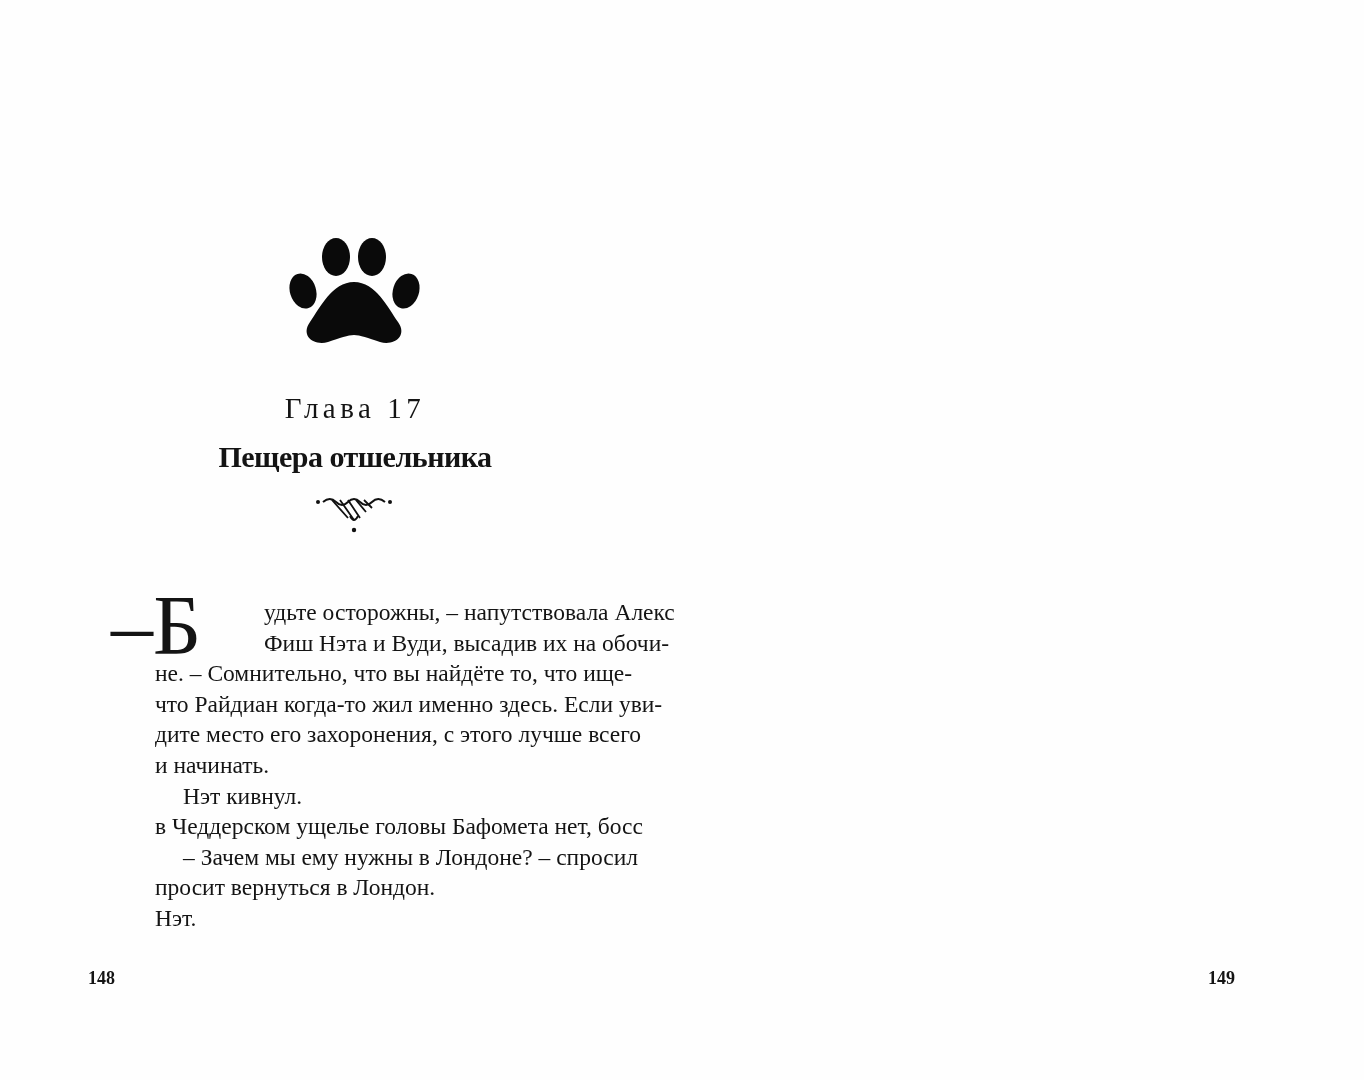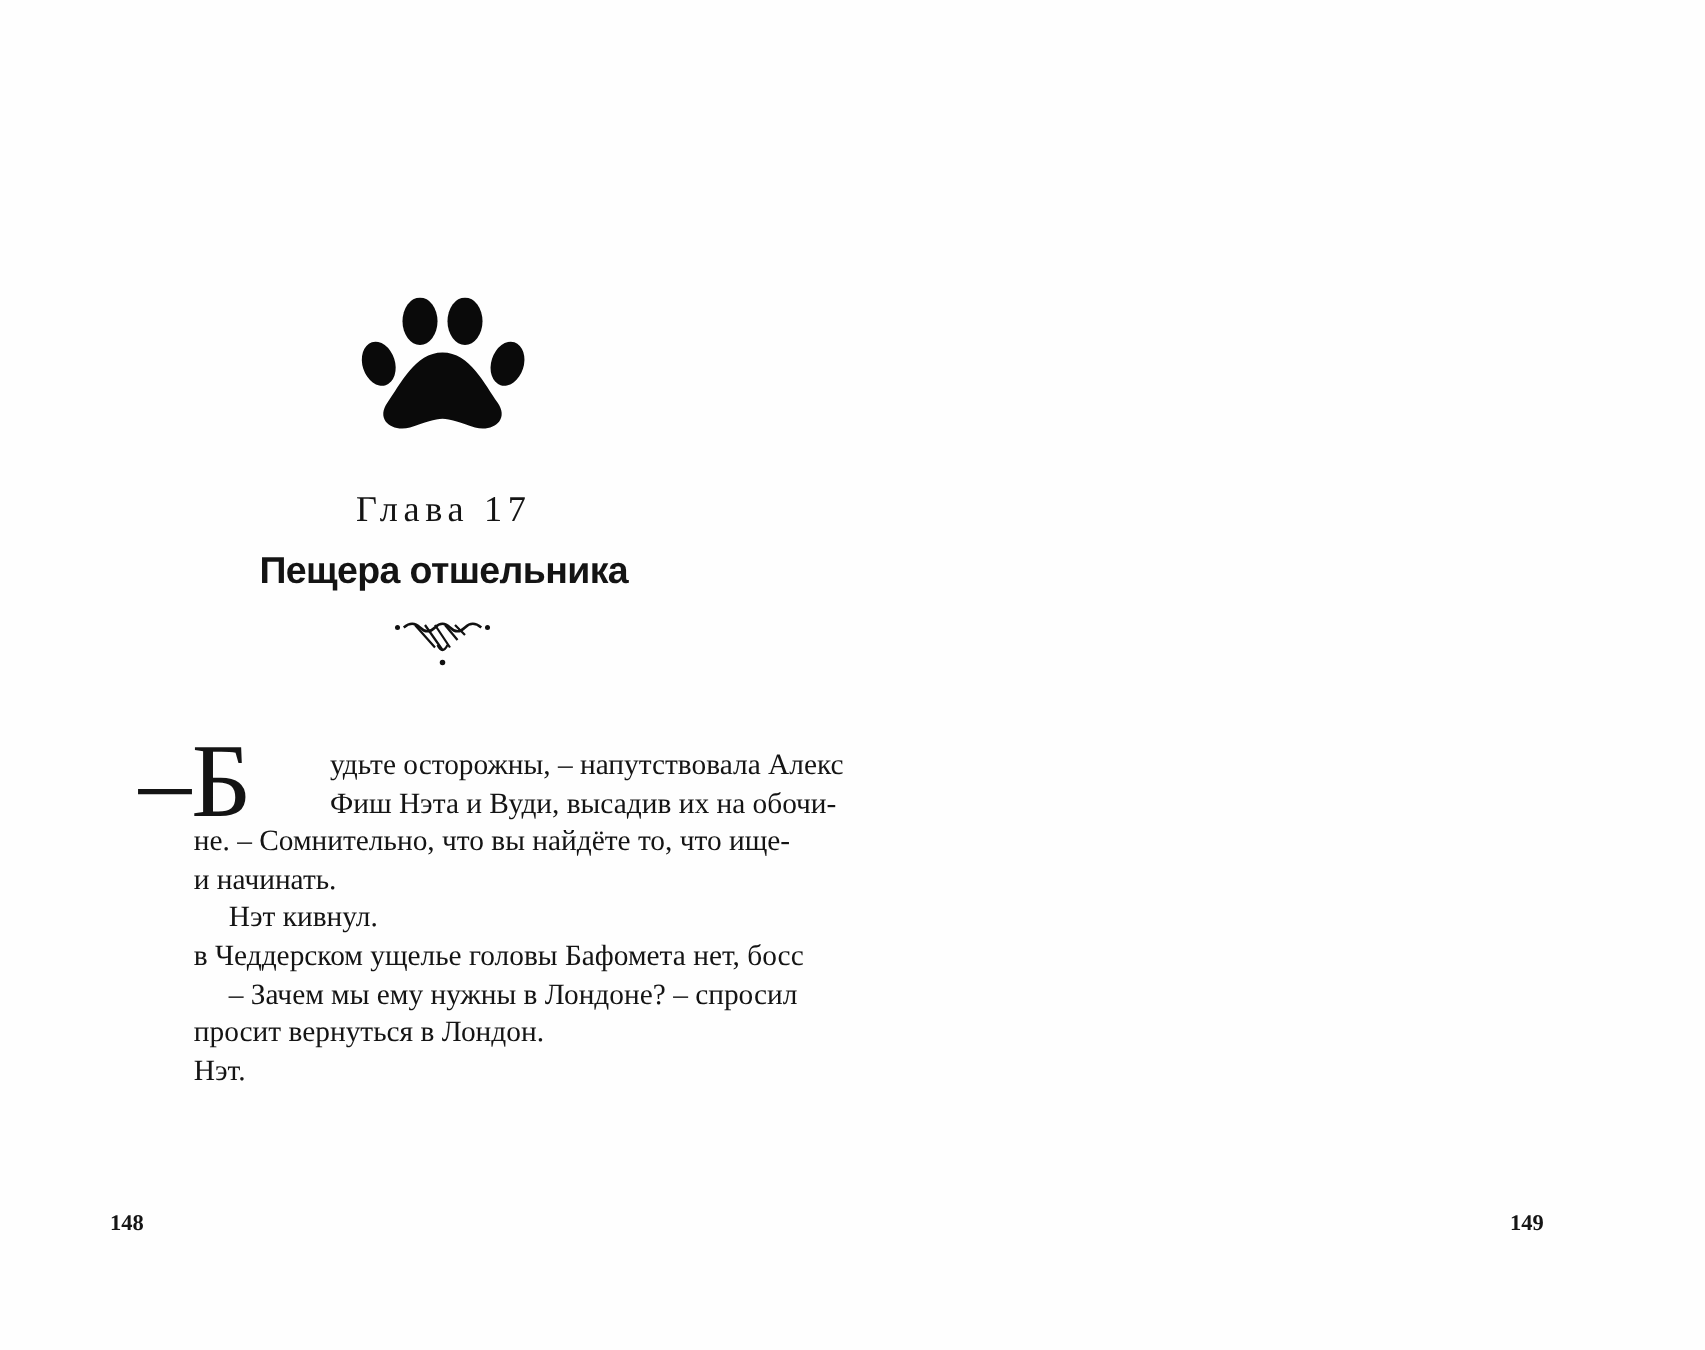--- a/index.html
+++ b/index.html
@@ -16,21 +16,21 @@
   .page-right { left: 682px; width: 682px; }
 
   .paw { position: absolute; left: 280px; top: 238px; width: 150px; height: 110px; }
   .chapter-num {
     position: absolute; left: 0; width: 710px; top: 392px;
     text-align: center; font-size: 29px; letter-spacing: 4.5px;
   }
   .chapter-title {
     position: absolute; left: 0; width: 710px; top: 440px;
     text-align: center; font-size: 30px; font-weight: bold;
-    font-family: Liberation Sans, sans-serif;
+    font-family: Liberation Serif, serif;
     letter-spacing: -0.5px;
   }
   .ornament { position: absolute; left: 314px; top: 494px; width: 80px; height: 40px; }
 
   .text-block { position: absolute; font-size: 23.5px; line-height: 30.6px; }
   .left-text { left: 111px; top: 597px; width: 494px; }
 
   .line { display: block; white-space: nowrap; text-align: justify; text-align-last: justify; height: 30.6px; margin-left: 44px; }
   .line.last { text-align-last: left; }
   .line.indent { padding-left: 28px; }
@@ -76,20 +76,22 @@
       <path d="M36 22 Q40 30 44 22" stroke="#111" stroke-width="1.8" fill="none"></path>
     </svg>
 
     <div class="text-block left-text" id="left-text">
         <div class="dropcap-wrap">
           <span class="dropcap">–Б</span>
         </div>
         <span class="line after-drop">удьте осторожны, – напутствовала Алекс</span>
         <span class="line after-drop">Фиш Нэта и Вуди, высадив их на обочи-</span>
         <span class="line">не. – Сомнительно, что вы найдёте то, что ище-</span>
+        <span class="line">что Райдиан когда-то жил именно здесь. Если уви-</span>
+        <span class="line">дите место его захоронения, с этого лучше всего</span>
         <span class="line last">и начинать.</span>
         <span class="line indent last">Нэт кивнул.</span>
         <span class="line">в Чеддерском ущелье головы Бафомета нет, босс</span>
         <span class="line indent">– Зачем мы ему нужны в Лондоне? – спросил</span>
         <span class="line last">просит вернуться в Лондон.</span>
         <span class="line last">Нэт.</span>
       </div>
 
     <div class="page-number pn-left">148</div>
   </div>

